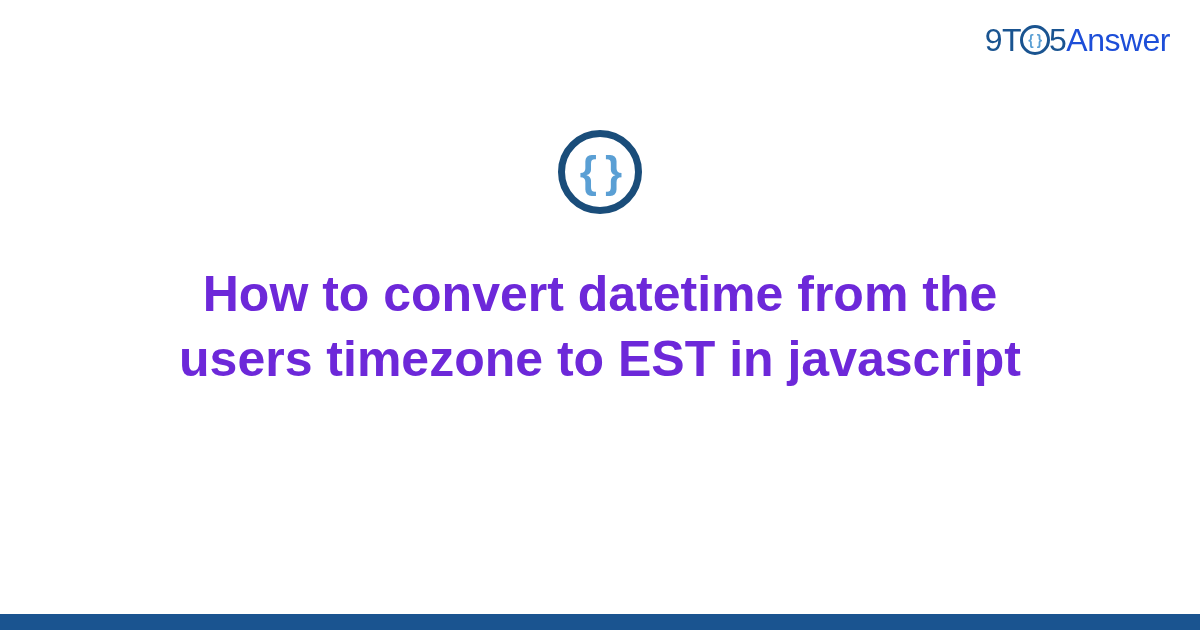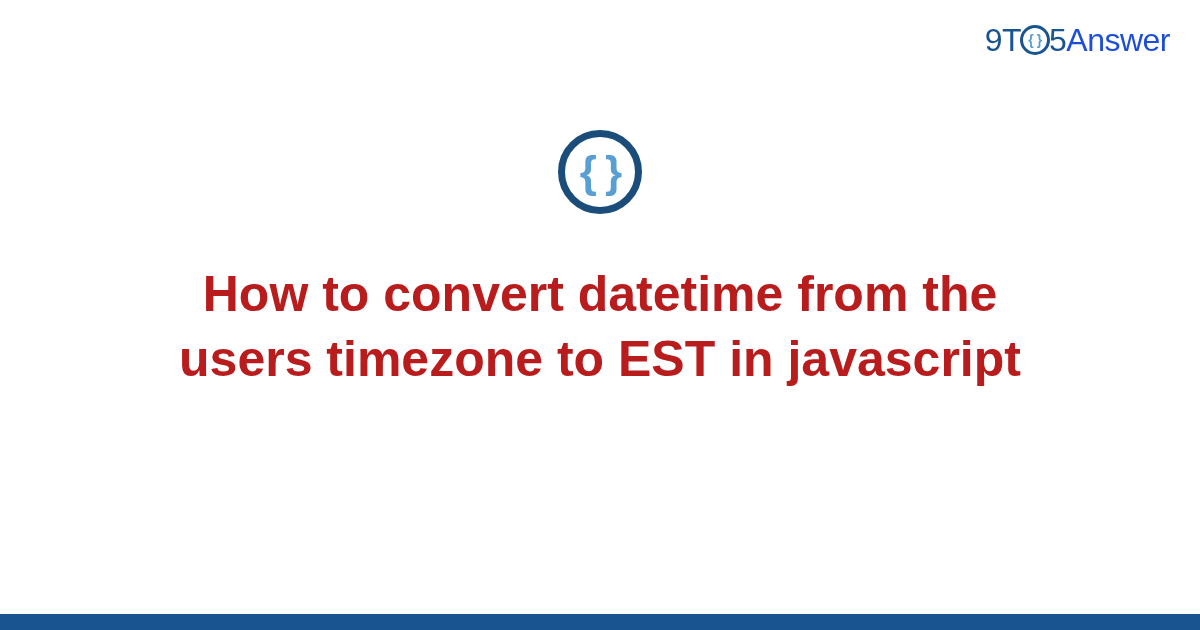--- a/index.html
+++ b/index.html
@@ -71,21 +71,21 @@
       margin-bottom: 48px;
     }
     .icon-braces {
       color: #5a9fd4;
       font-size: 44px;
       font-weight: 700;
       letter-spacing: -2px;
       font-family: "Segoe UI", Arial, sans-serif;
     }
     .title {
-      color: #b91c1c;
+      color: #6d28d9;
       font-size: 50px;
       font-weight: 700;
       text-align: center;
       line-height: 1.3;
       max-width: 980px;
       padding: 0 40px;
     }
     .bottom-bar {
       position: absolute;
       bottom: 0;

